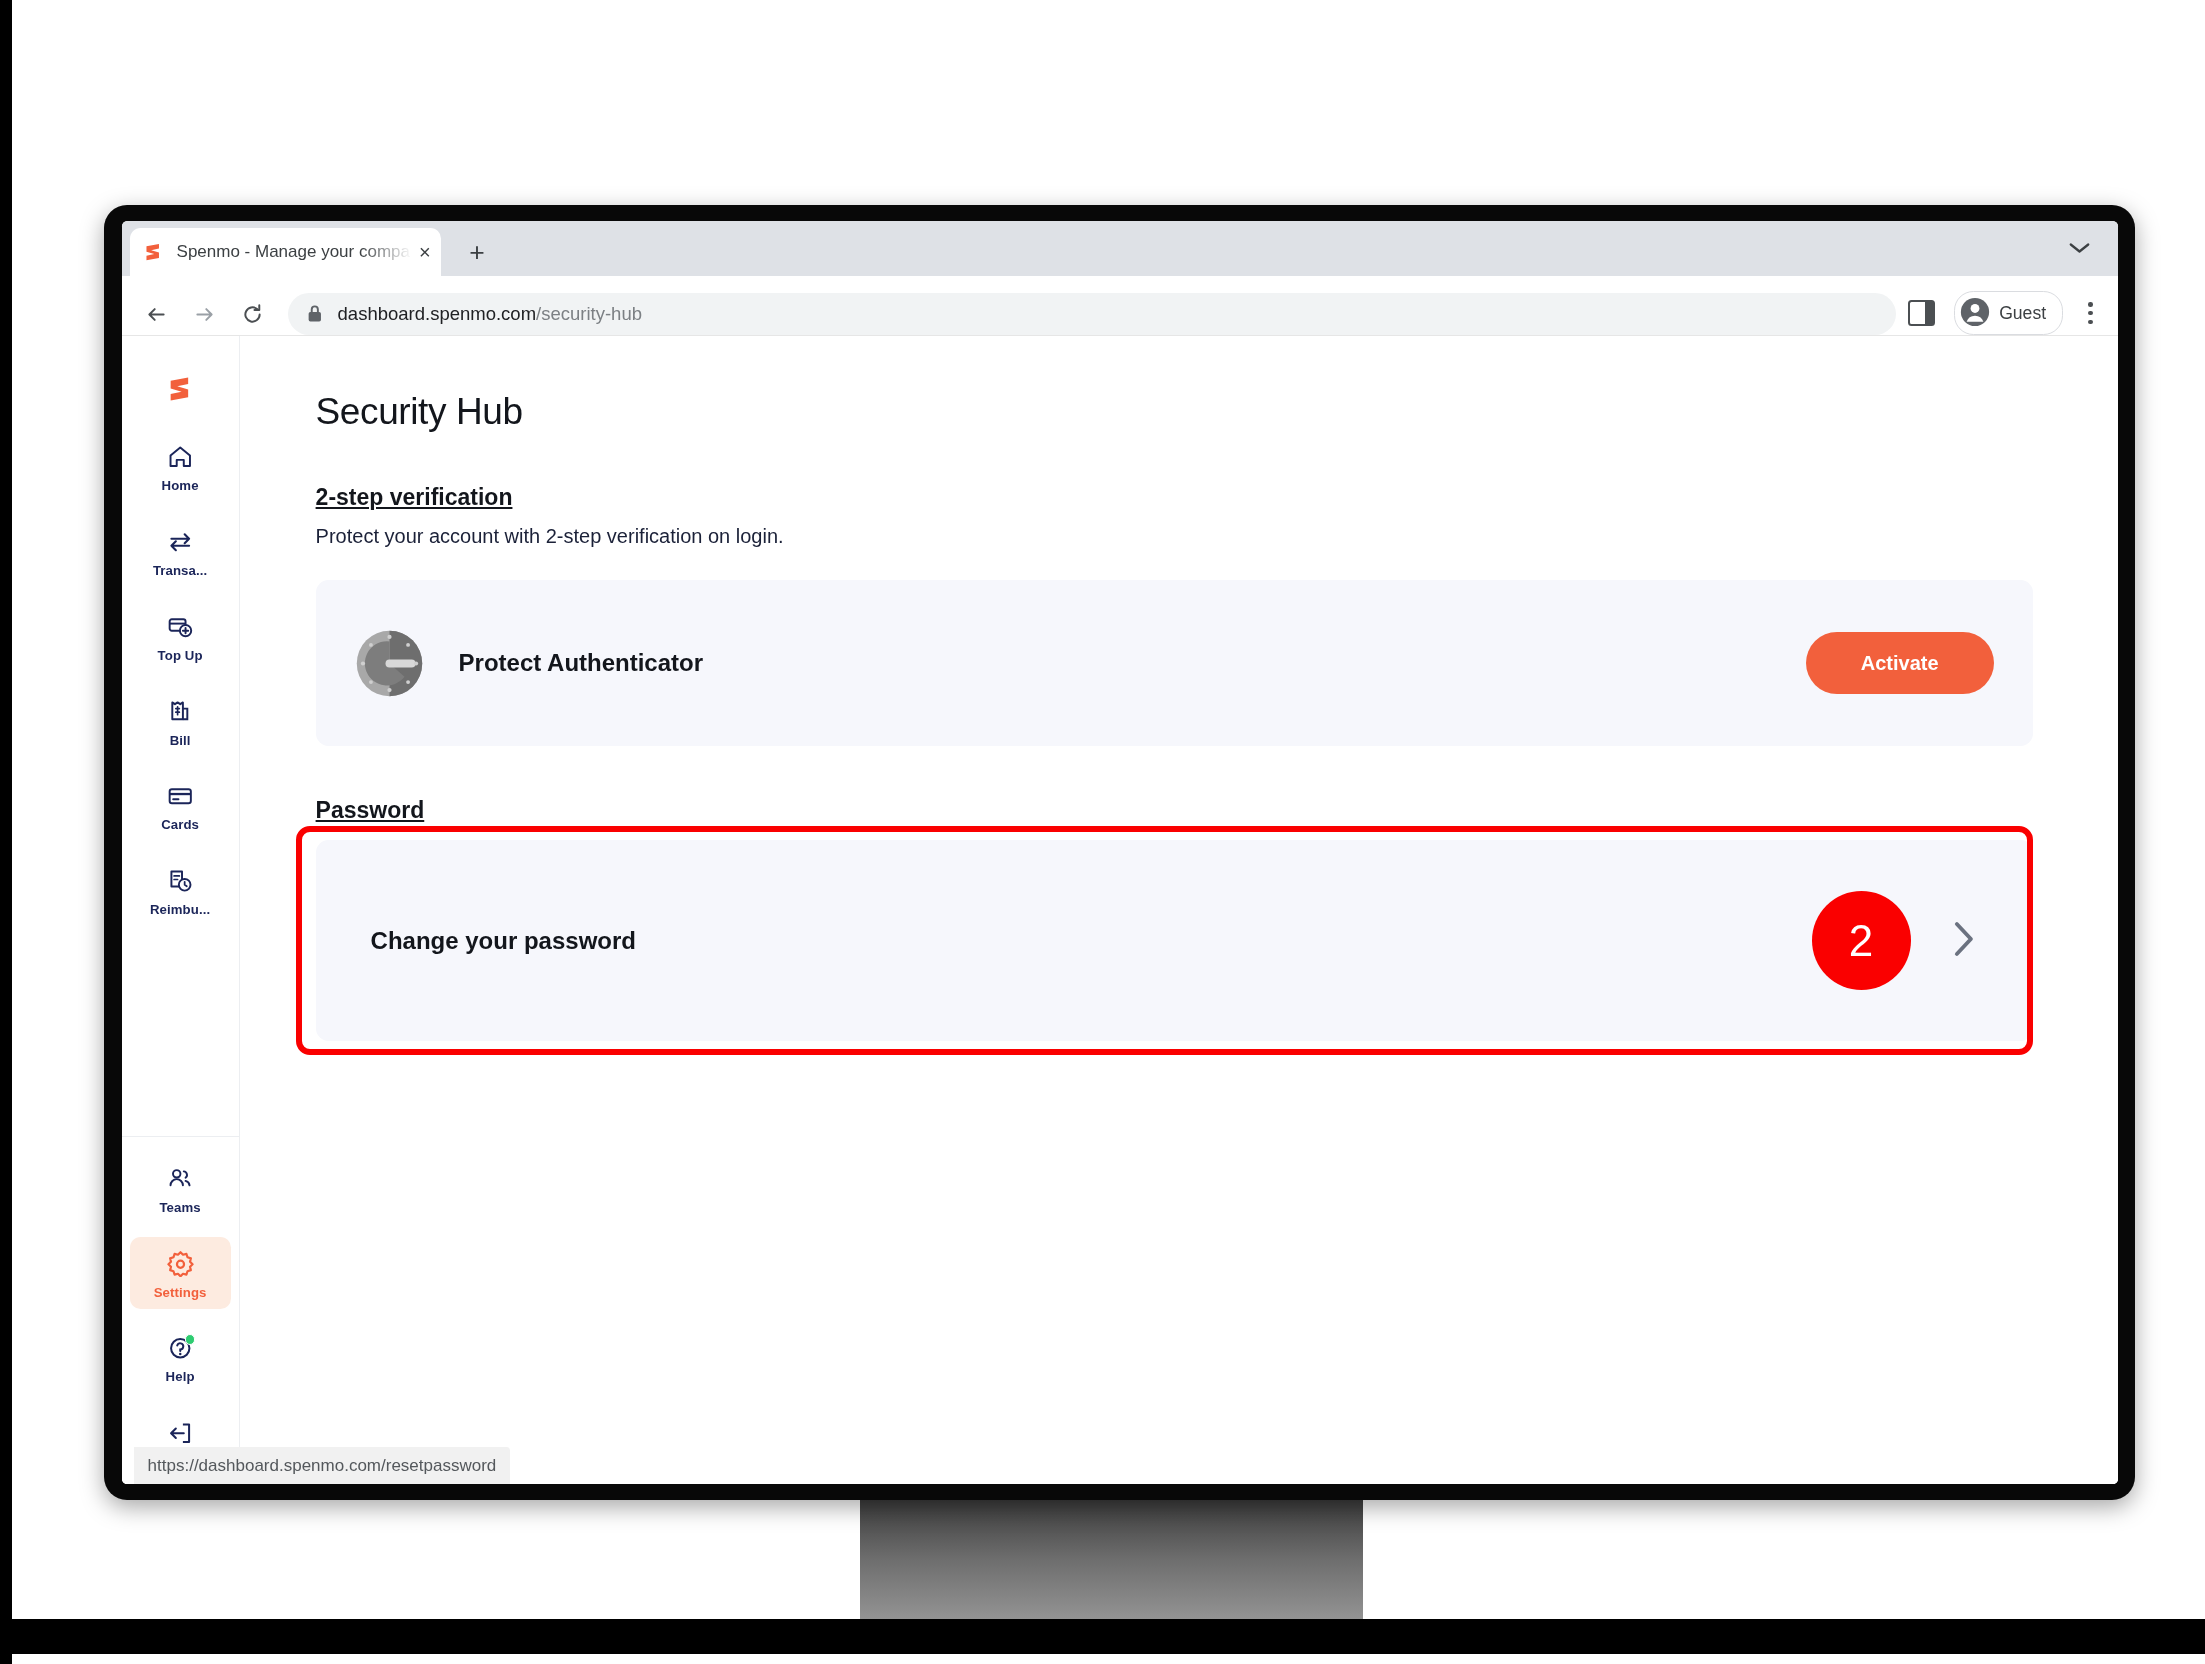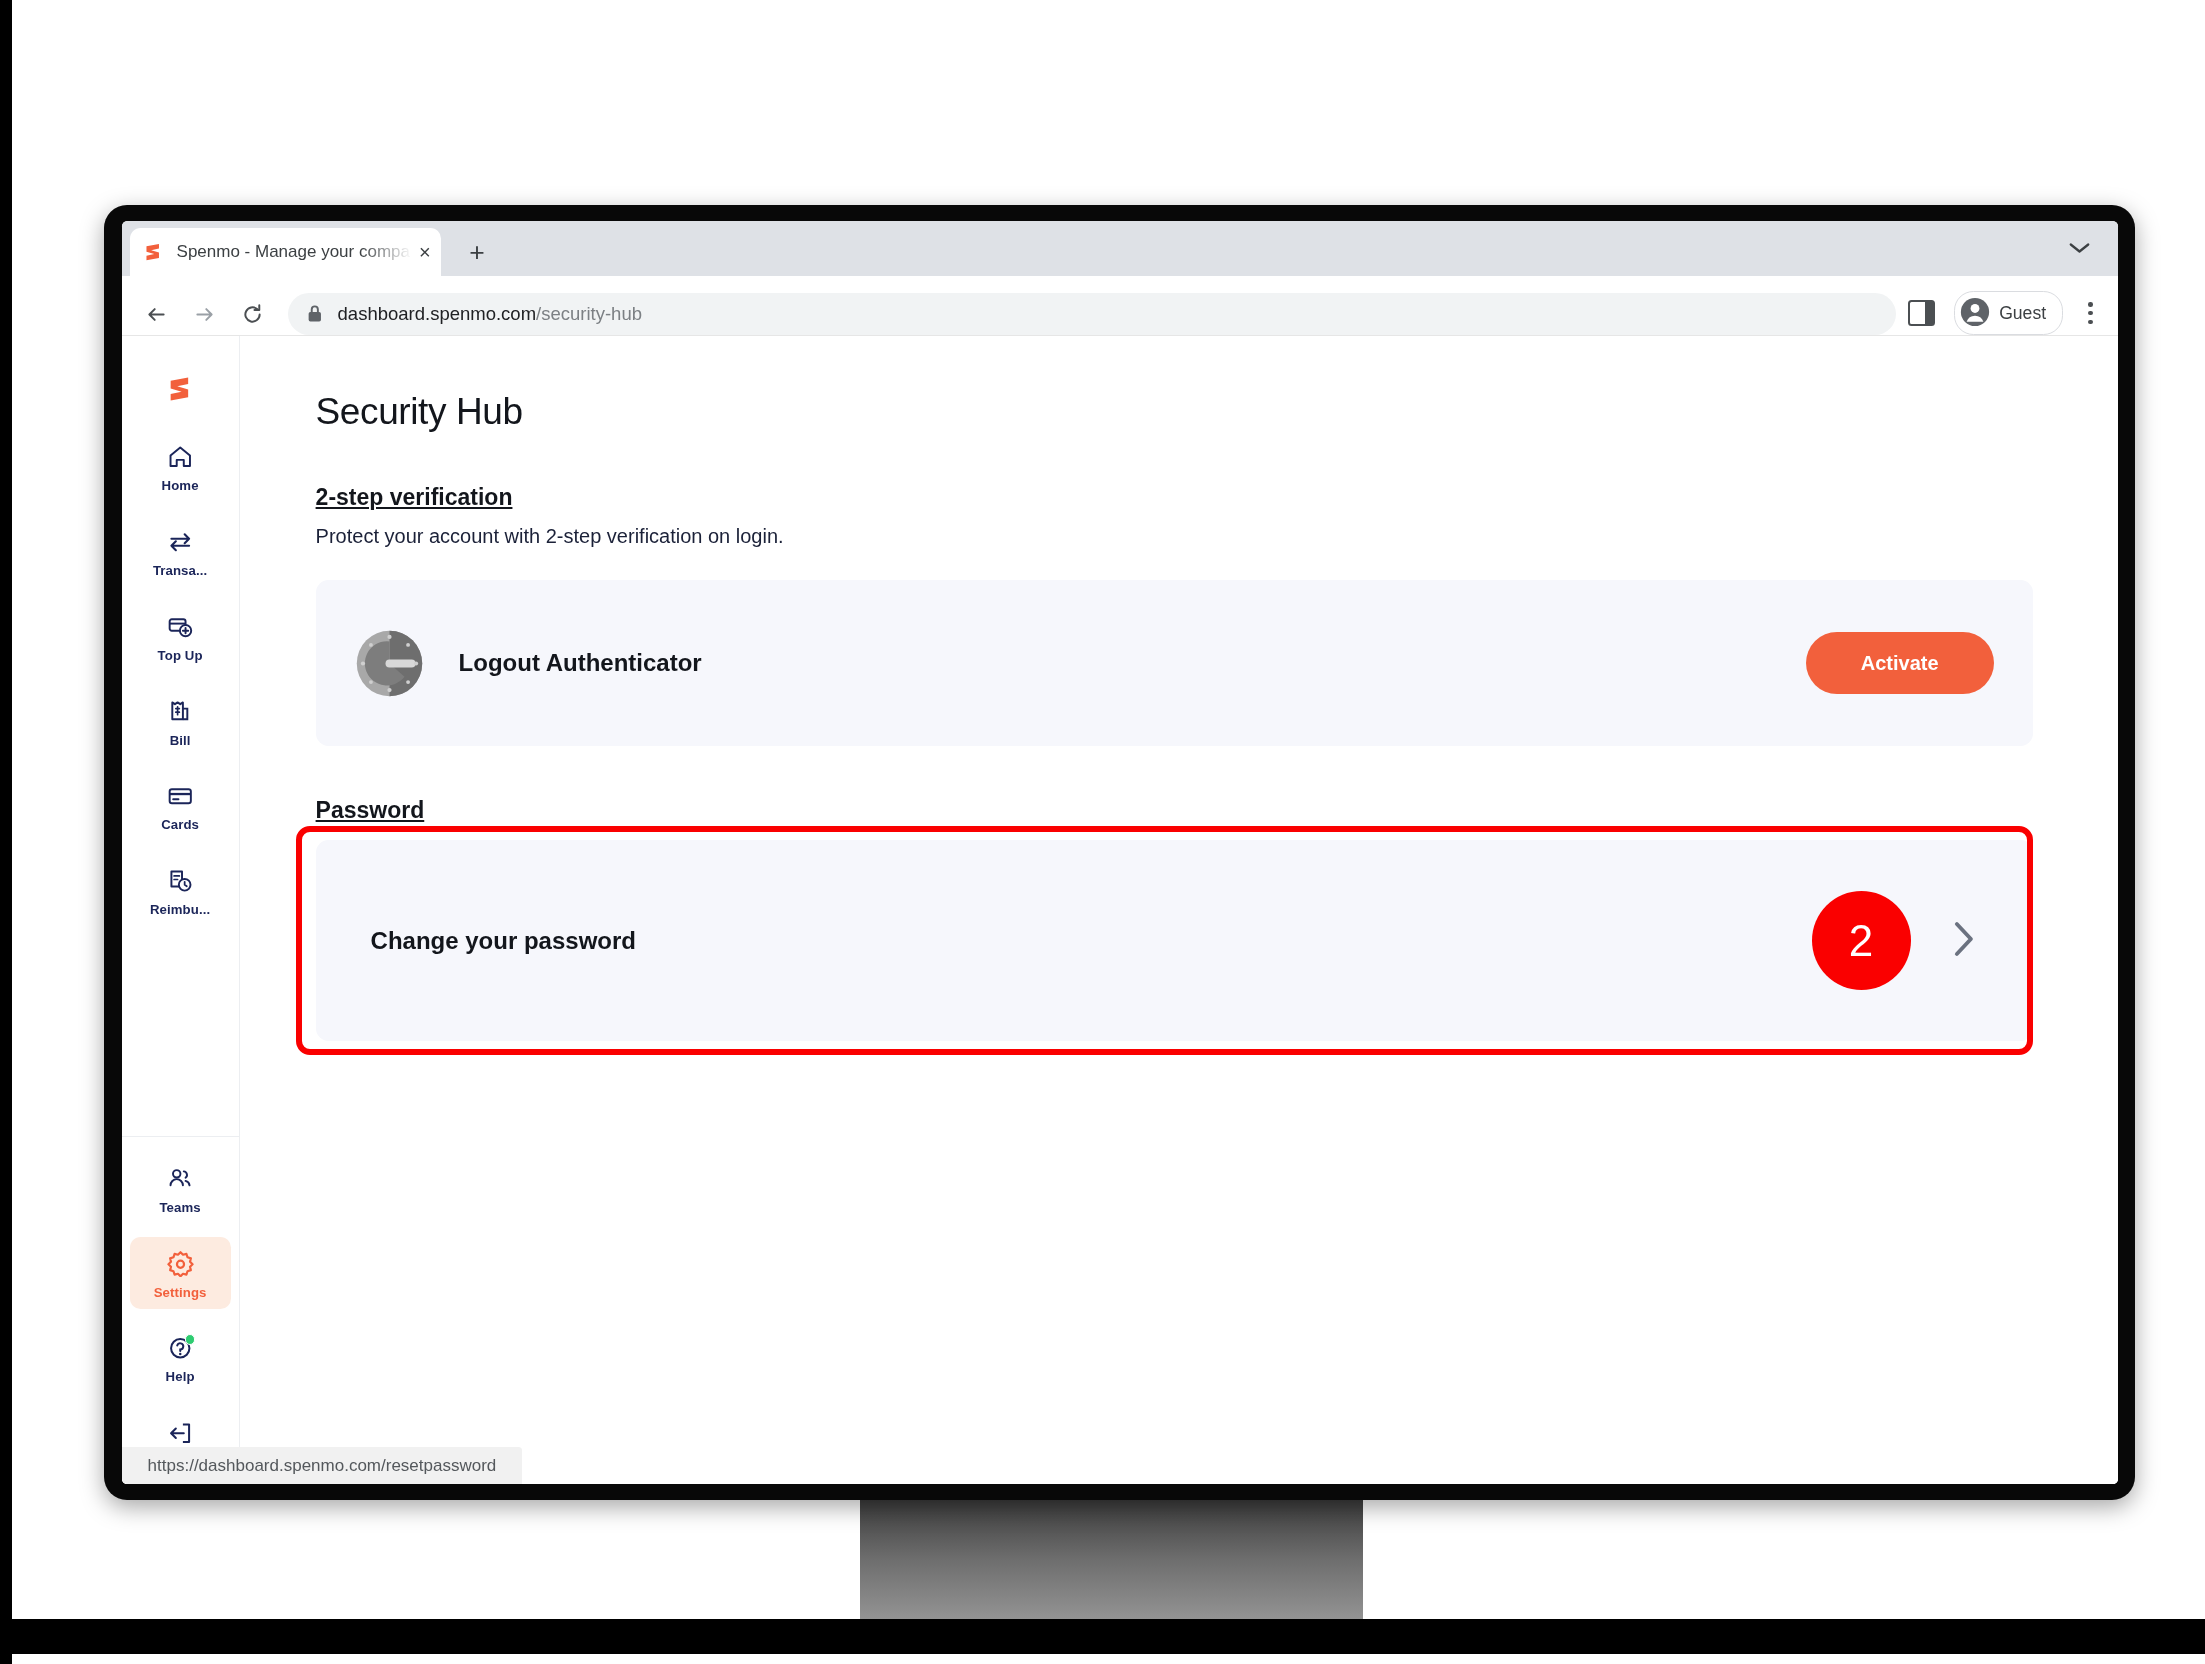--- a/index.html
+++ b/index.html
@@ -142,23 +142,23 @@
   }
   .pw-label { font-size: 24px; font-weight: 700; color: #13161c; flex: 1; }
   .step-badge {
     width: 99px; height: 99px; border-radius: 50%; background: #fa0000;
     color: #fff; font-size: 44px; display: flex; align-items: center;
     justify-content: center; flex: none; margin-right: 37px;
   }
   .chev-right { flex: none; color: #6b7280; }
 
   .statusbar {
-    position: absolute; left: 0; bottom: 0; height: 37px;
+    position: absolute; left: 12px; bottom: 0; height: 37px;
     background: #f1f1f1; display: flex; align-items: center;
-    padding: 0 26px; border-top-right-radius: 3.5px;
+    padding: 0 14px; border-top-right-radius: 3.5px;
   }
   .statusbar span { font-size: 17px; color: #54585c; white-space: nowrap; }
 </style>
 </head>
 <body>
 
 <div id="stage">
 
   <div class="edge-strip"></div>
 
@@ -378,21 +378,21 @@
                 <circle cx="69" cy="39" r="2.4" fill="#cfcfcf"></circle>
                 <circle cx="39" cy="69" r="2.4" fill="#cfcfcf"></circle>
                 <circle cx="9" cy="39" r="2.4" fill="#cfcfcf"></circle>
                 <circle cx="18" cy="18" r="2.2" fill="#cfcfcf"></circle>
                 <circle cx="60" cy="18" r="2.2" fill="#cfcfcf"></circle>
                 <circle cx="18" cy="60" r="2.2" fill="#cfcfcf"></circle>
                 <circle cx="60" cy="60" r="2.2" fill="#cfcfcf"></circle>
               </svg>
             </span>
             <div class="ga-text">
-              <div class="ga-name">Logout Authenticator</div>
+              <div class="ga-name">Protect Authenticator</div>
             </div>
             <button class="activate-btn">Activate</button>
           </div>
 
           <h2 class="section-title">Password</h2>
 
           <div class="pw-wrap">
             <div class="pw-card">
               <span class="pw-label">Change your password</span>
               <span class="step-badge">2</span>

